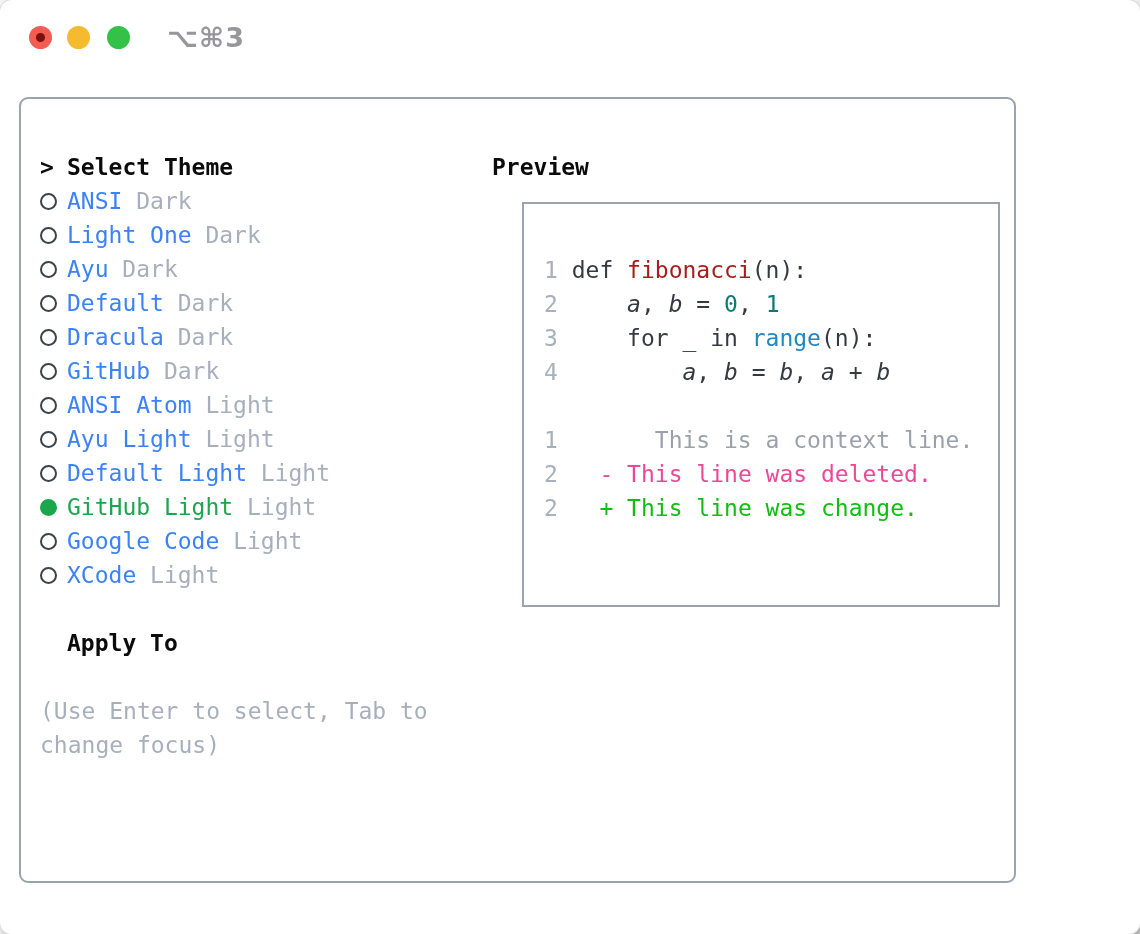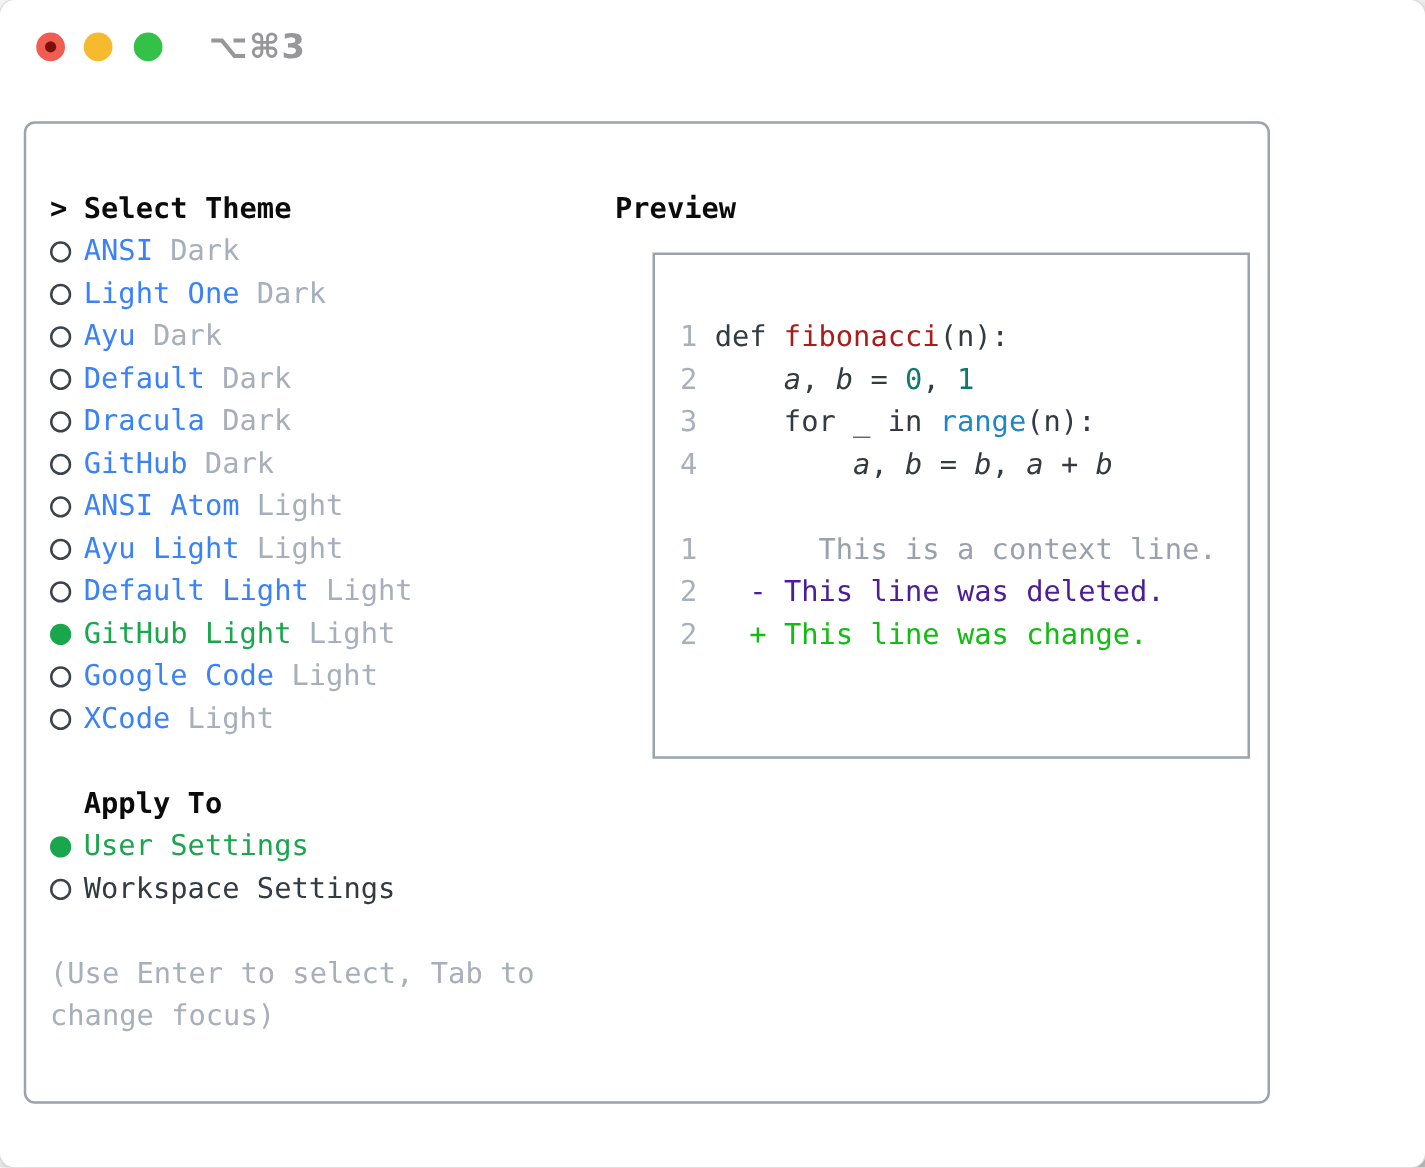--- a/index.html
+++ b/index.html
@@ -50,21 +50,21 @@
     padding:49px 0 0 20px; overflow:hidden;margin-left:12px;
   }
   .code-line { font-size:23px; line-height:34px; white-space:pre; }
   .ln { color:#a8b0bc; }
   .tok-p   { color:#343a41; }
   .tok-fn  { color:#a91c1c; }
   .tok-num { color:#0d7a70; }
   .tok-bi  { color:#1f87c4; }
   .tok-v   { color:#343a41; font-style:italic; }
   .tok-ctx { color:#9aa1ab; }
-  .tok-del { color:#4c1d95; }
+  .tok-del { color:#ec4899; }
   .tok-add { color:#12bd12; }
 </style>
 </head>
 <body>
 
 <div class="window">
   <div class="titlebar">
     <span class="light red">
         <span class="dot"></span>
       </span>
@@ -91,24 +91,20 @@
           <div class="row"><span class="marker-col"><span class="bullet"></span></span><span class="theme-name">Default Light</span><span class="theme-tag">Light</span></div>
           <div class="row"><span class="marker-col"><span class="bullet selected"></span></span><span class="theme-name selected">GitHub Light</span><span class="theme-tag">Light</span></div>
           <div class="row"><span class="marker-col"><span class="bullet"></span></span><span class="theme-name">Google Code</span><span class="theme-tag">Light</span></div>
           <div class="row"><span class="marker-col"><span class="bullet"></span></span><span class="theme-name">XCode</span><span class="theme-tag">Light</span></div>
         </div>
       <div class="empty-row"></div>
       <div class="row">
         <span class="marker-col"></span>
         <span class="list-title">Apply To</span>
       </div>
-      <div id="apply-list">
-          <div class="row"><span class="marker-col"><span class="bullet selected"></span></span><span class="option-name selected">User Settings</span></div>
-          <div class="row"><span class="marker-col"><span class="bullet"></span></span><span class="option-name">Workspace Settings</span></div>
-        </div>
       <div class="empty-row"></div>
       <div class="hint"><span>(Use Enter to select, Tab to</span><br><span>change focus)</span></div>
     </div>
 
     <div class="preview-title">Preview</div>
     <div class="preview-box">
       <div id="code-block">
           <div class="code-line"><span class="ln">1 </span><span class="tok-p">def </span><span class="tok-fn">fibonacci</span><span class="tok-p">(n):</span></div>
           <div class="code-line"><span class="ln">2 </span><span class="tok-p">    </span><span class="tok-v">a</span><span class="tok-p">, </span><span class="tok-v">b</span><span class="tok-p"> = </span><span class="tok-num">0</span><span class="tok-p">, </span><span class="tok-num">1</span></div>
           <div class="code-line"><span class="ln">3 </span><span class="tok-p">    for _ in </span><span class="tok-bi">range</span><span class="tok-p">(n):</span></div>

